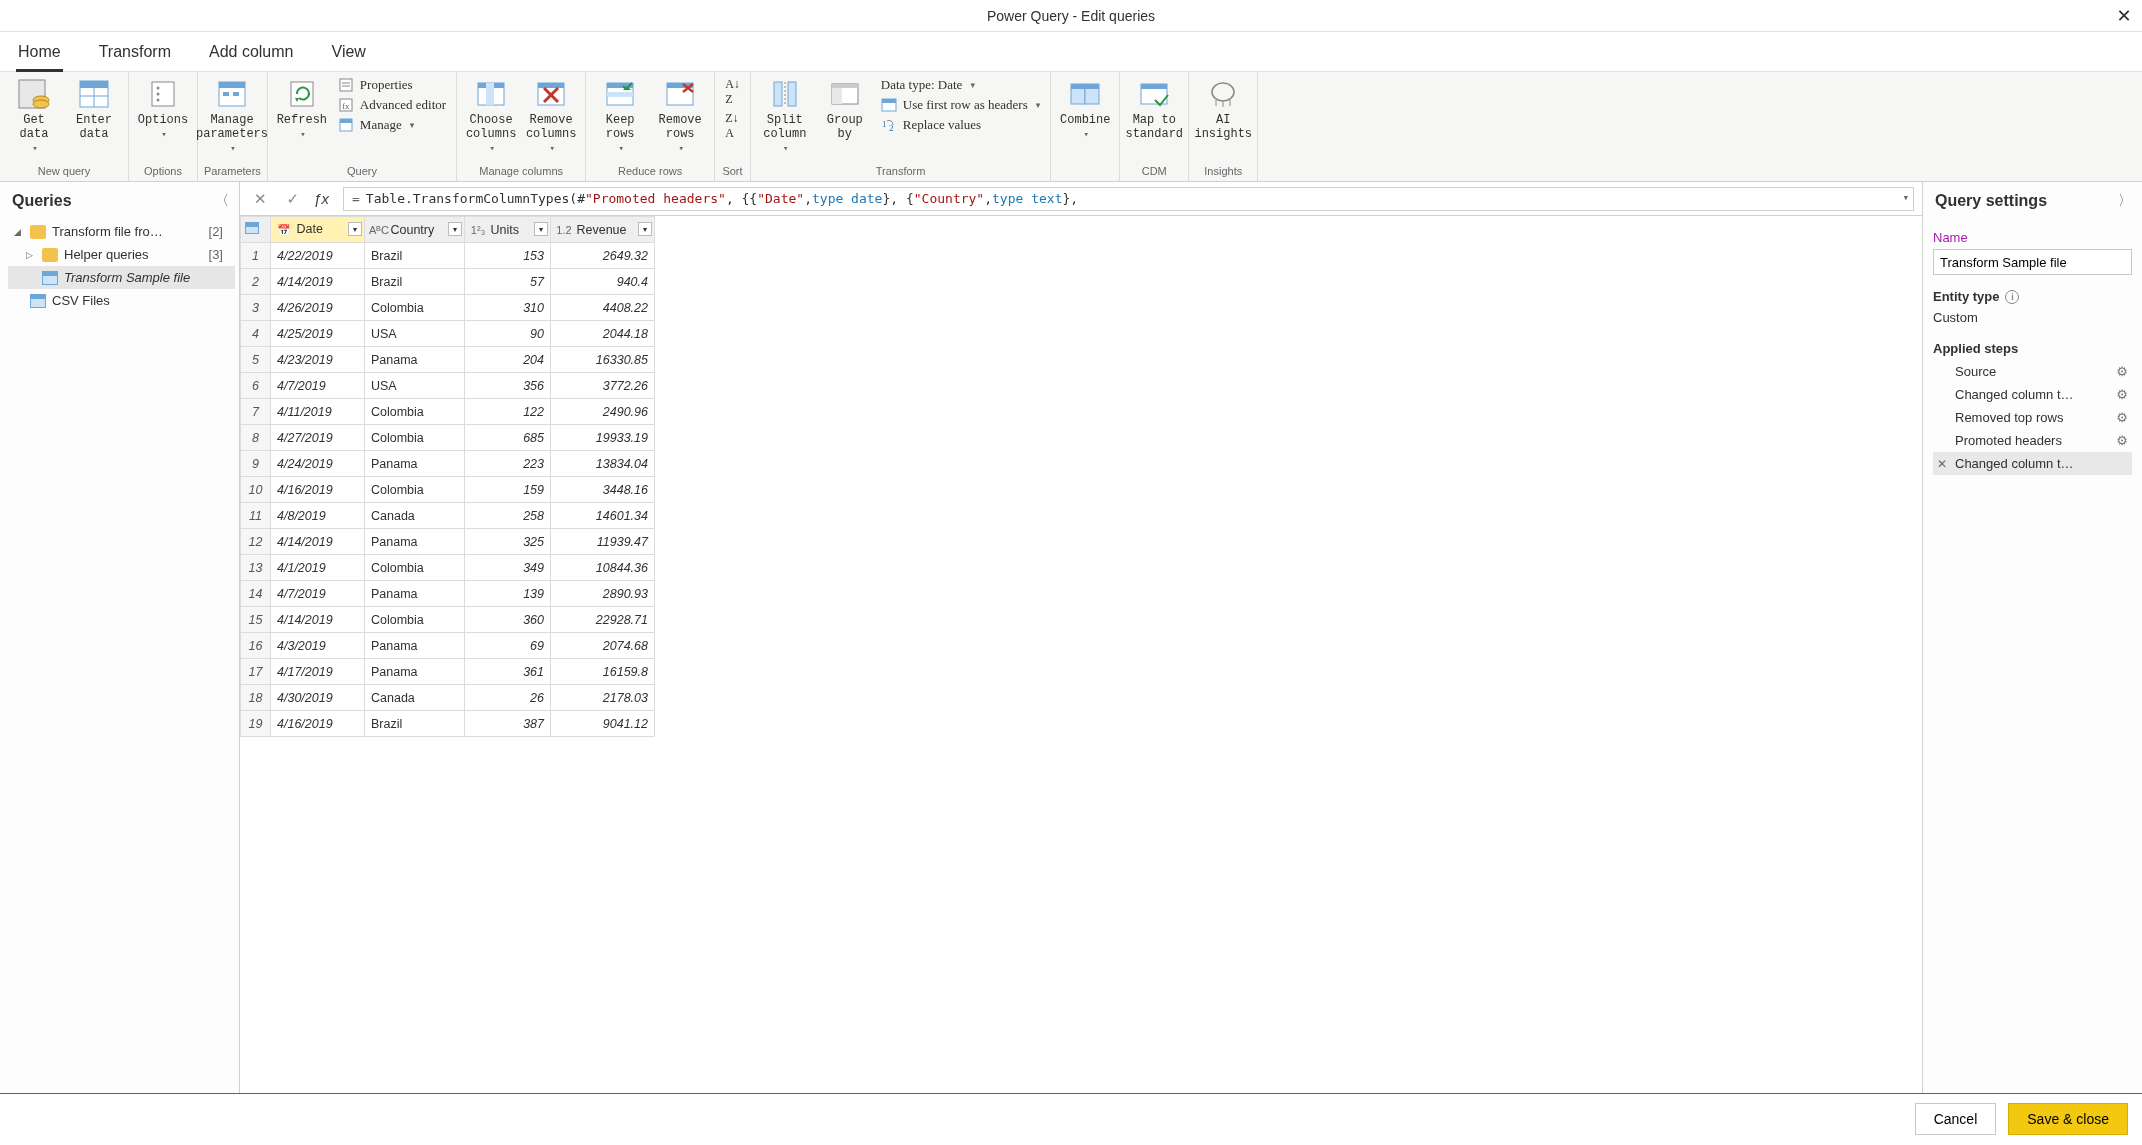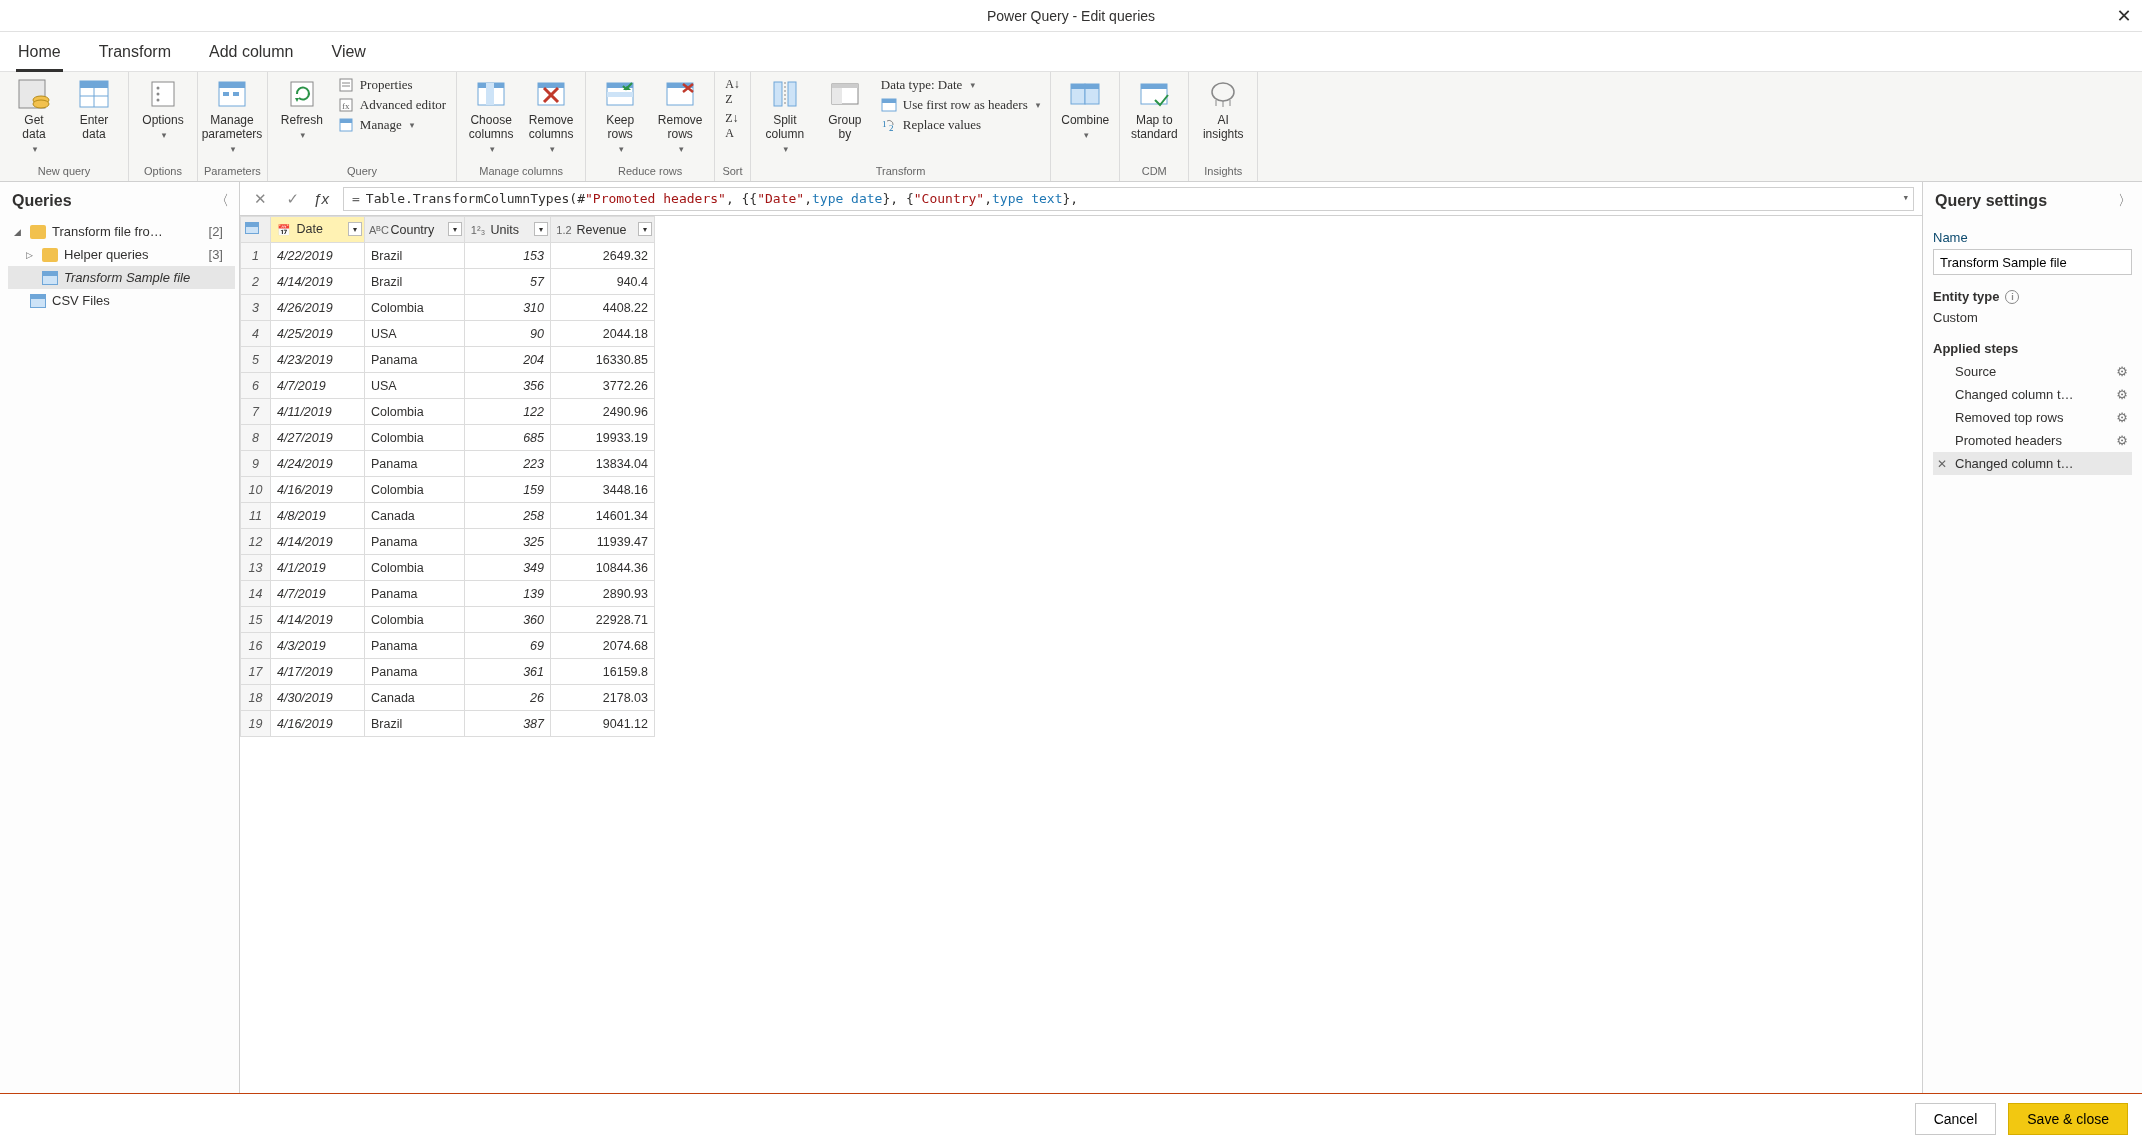--- a/index.html
+++ b/index.html
@@ -13,21 +13,21 @@
 
 .tabs { height: 40px; display: flex; align-items: flex-end; padding: 0 16px; gap: 34px; border-bottom: 1px solid #e1e1e1; background:#fff; }
 .tab { font-size: 16px; padding: 8px 2px 10px 2px; cursor: pointer; color: #323130; position:relative; }
 .tab.active::after { content:""; position:absolute; left:0; right:0; bottom:-1px; height:3px; background:#323130; }
 
 
 .ribbon { height: 110px; background: #f6f6f4; border-bottom: 1px solid #d0d0d0; display: flex; }
 .ribbon-group { border-right: 1px solid #dcdcdc; display:flex; flex-direction:column; padding: 4px 6px 2px 6px; }
 .ribbon-group-body { display:flex; flex:1; align-items:flex-start; gap:4px; }
 .ribbon-group-label { font-size: 11px; color: #666; text-align:center; padding:2px 0; }
-.big-btn { width: 56px; display:flex; flex-direction:column; align-items:center; text-align:center; gap:2px; padding:2px; cursor:pointer; font-size:12px; line-height:1.15; }
+.big-btn { width: 56px; display:flex; flex-direction:column; align-items:center; text-align:center; gap:2px; padding:2px; cursor:pointer; font-size:12px; line-height:1.15;font-family:Liberation Mono, monospace; }
 .big-btn .icon-box { width:36px; height:32px; display:flex; align-items:center; justify-content:center; margin-bottom:2px; }
 .small-btn-col { display:flex; flex-direction:column; gap:2px; }
 .small-btn { display:flex; align-items:center; gap:6px; font-size:13px; padding:1px 4px; cursor:pointer; white-space:nowrap;font-family:Liberation Serif, serif; }
 .small-icon { width:16px; height:16px; display:inline-flex; align-items:center; justify-content:center; }
 
 
 .main { display:flex; height: calc(100vh - 32px - 40px - 110px - 50px - 2px); }
 .queries-pane { width: 240px; border-right: 1px solid #d0d0d0; background:#fdfdfd; display:flex; flex-direction:column; }
 .queries-header { display:flex; align-items:center; justify-content:space-between; padding:10px 10px 8px 12px; }
 .queries-header h3 { font-size:16px; font-weight:600; }
@@ -57,28 +57,28 @@
 table.grid th { background:#efefef; text-align:left; padding:0 4px; font-weight:400; position:relative; }
 table.grid th.selected { background:#fff2b3; }
 .col-type-ico { display:inline-block; width:18px; text-align:center; font-size:11px; color:#666; vertical-align:middle; }
 .col-filter { position:absolute; right:2px; top:5px; width:14px; height:14px; border:1px solid #bbb; background:#fff; display:flex; align-items:center; justify-content:center; font-size:8px; cursor:pointer; }
 th.rownum-h { width:30px; background:#efefef; }
 td.rownum { width:30px; background:#f6f6f6; text-align:center; font-style:italic; color:#555; }
 td.cell { padding:0 6px; }
 td.date { text-align:left; font-style:italic; width:92px; }
 td.country { text-align:left; width:100px; }
 td.units { text-align:right; font-style:italic; width:86px; }
-td.revenue { text-align:right; width:104px; }
+td.revenue { text-align:right; font-style:italic; width:104px; }
 
 
 .settings-pane { width:220px; border-left:1px solid #d0d0d0; background:#fdfdfd; display:flex; flex-direction:column; }
 .settings-header { display:flex; align-items:center; justify-content:space-between; padding:10px 10px 8px 12px; }
 .settings-header h3 { font-size:16px; font-weight:600; }
 .settings-body { padding: 4px 10px; font-size:13px; }
-.field-label { font-size:13px; color:#0c4a6e; margin:8px 0 4px 0; font-weight:400; }
+.field-label { font-size:13px; color:#a21caf; margin:8px 0 4px 0; font-weight:400; }
 .text-input { width:100%; border:1px solid #c8c8c8; height:26px; padding:0 6px; font-size:13px; }
 .entity-row { display:flex; align-items:center; gap:6px; margin-top:14px; font-weight:600; }
 .info-circle { width:14px; height:14px; border:1px solid #888; border-radius:50%; display:inline-flex; align-items:center; justify-content:center; font-size:9px; color:#888; }
 .steps-label { margin-top:16px; font-weight:600; }
 .steps-list { margin-top:4px; border:0; }
 .step-row { display:flex; align-items:center; padding:4px 4px; gap:6px; cursor:pointer; font-size:13px; }
 .step-row.selected { background:#e8e8e8; }
 .step-gear { margin-left:auto; color:#777; font-size:13px; }
 .step-x { color:#666; font-size:12px; width:12px; }
 

